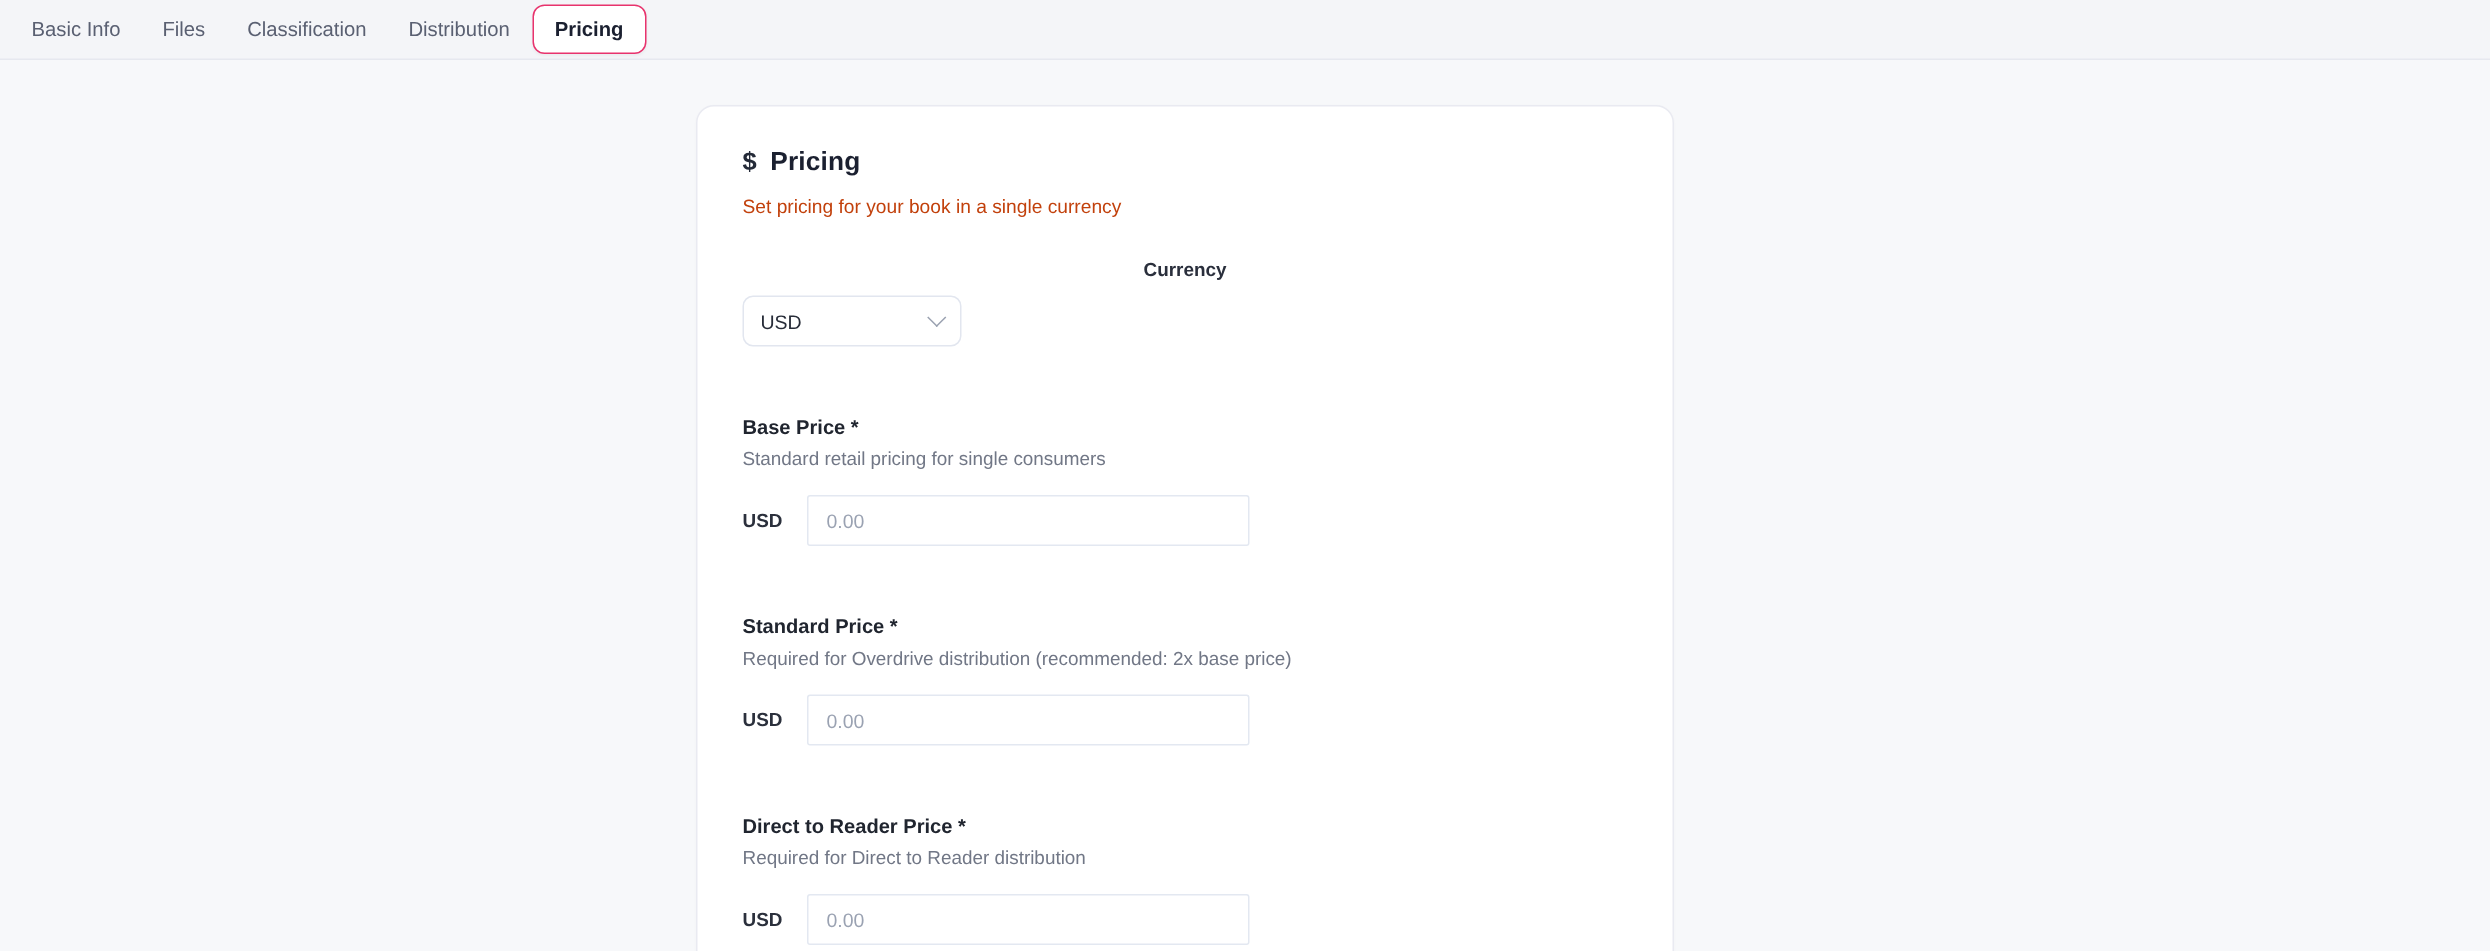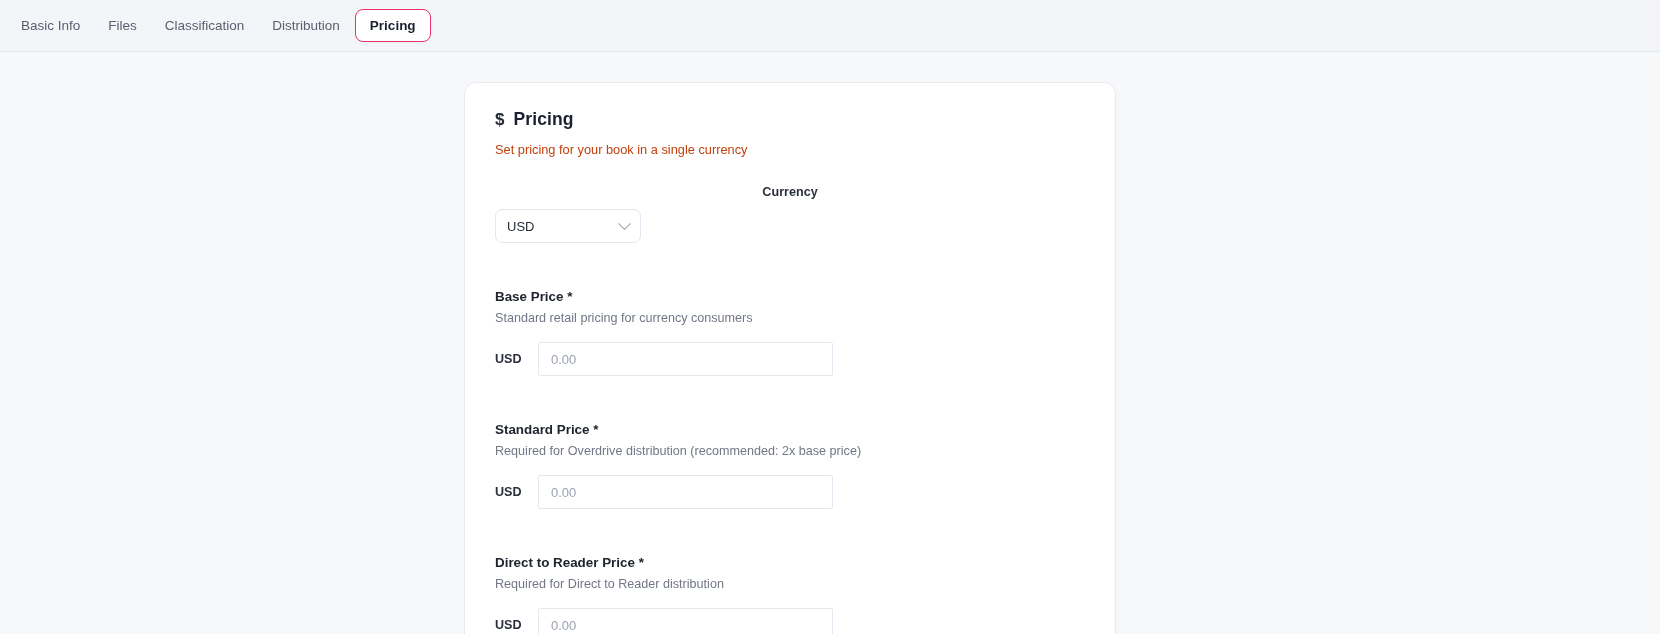--- a/index.html
+++ b/index.html
@@ -11,21 +11,21 @@
     width: 1660px;
     height: 634px;
     background: #f7f8fa;
     font-family: "Liberation Sans", sans-serif;
     color: #1f2430;
     overflow: hidden;
   }
 
   
   .tabbar {
-    height: 52px;
+    height: 40px;
     background: #f4f5f8;
     border-bottom: 1px solid #e6e8ef;
     display: flex;
     align-items: center;
     padding: 0 8px;
     gap: 2px;
   }
   .tab {
     font-size: 13.5px;
     color: #5a6072;
@@ -183,21 +183,21 @@
       <div class="field-group">
         <div class="field-label">Currency</div>
         <div class="select-wrap">
           <span class="select-value">USD</span>
           <span class="chev"></span>
         </div>
       </div>
 
       <div class="price-block">
         <div class="price-title">Base Price *</div>
-        <div class="price-desc">Standard retail pricing for currency consumers</div>
+        <div class="price-desc">Standard retail pricing for single consumers</div>
         <div class="price-row base">
           <span class="price-prefix">USD</span>
           <input class="price-input" type="text" placeholder="0.00" style="">
         </div>
       </div>
 
       <div class="price-block">
         <div class="price-title">Standard Price *</div>
         <div class="price-desc">Required for Overdrive distribution (recommended: 2x base price)</div>
         <div class="price-row">

